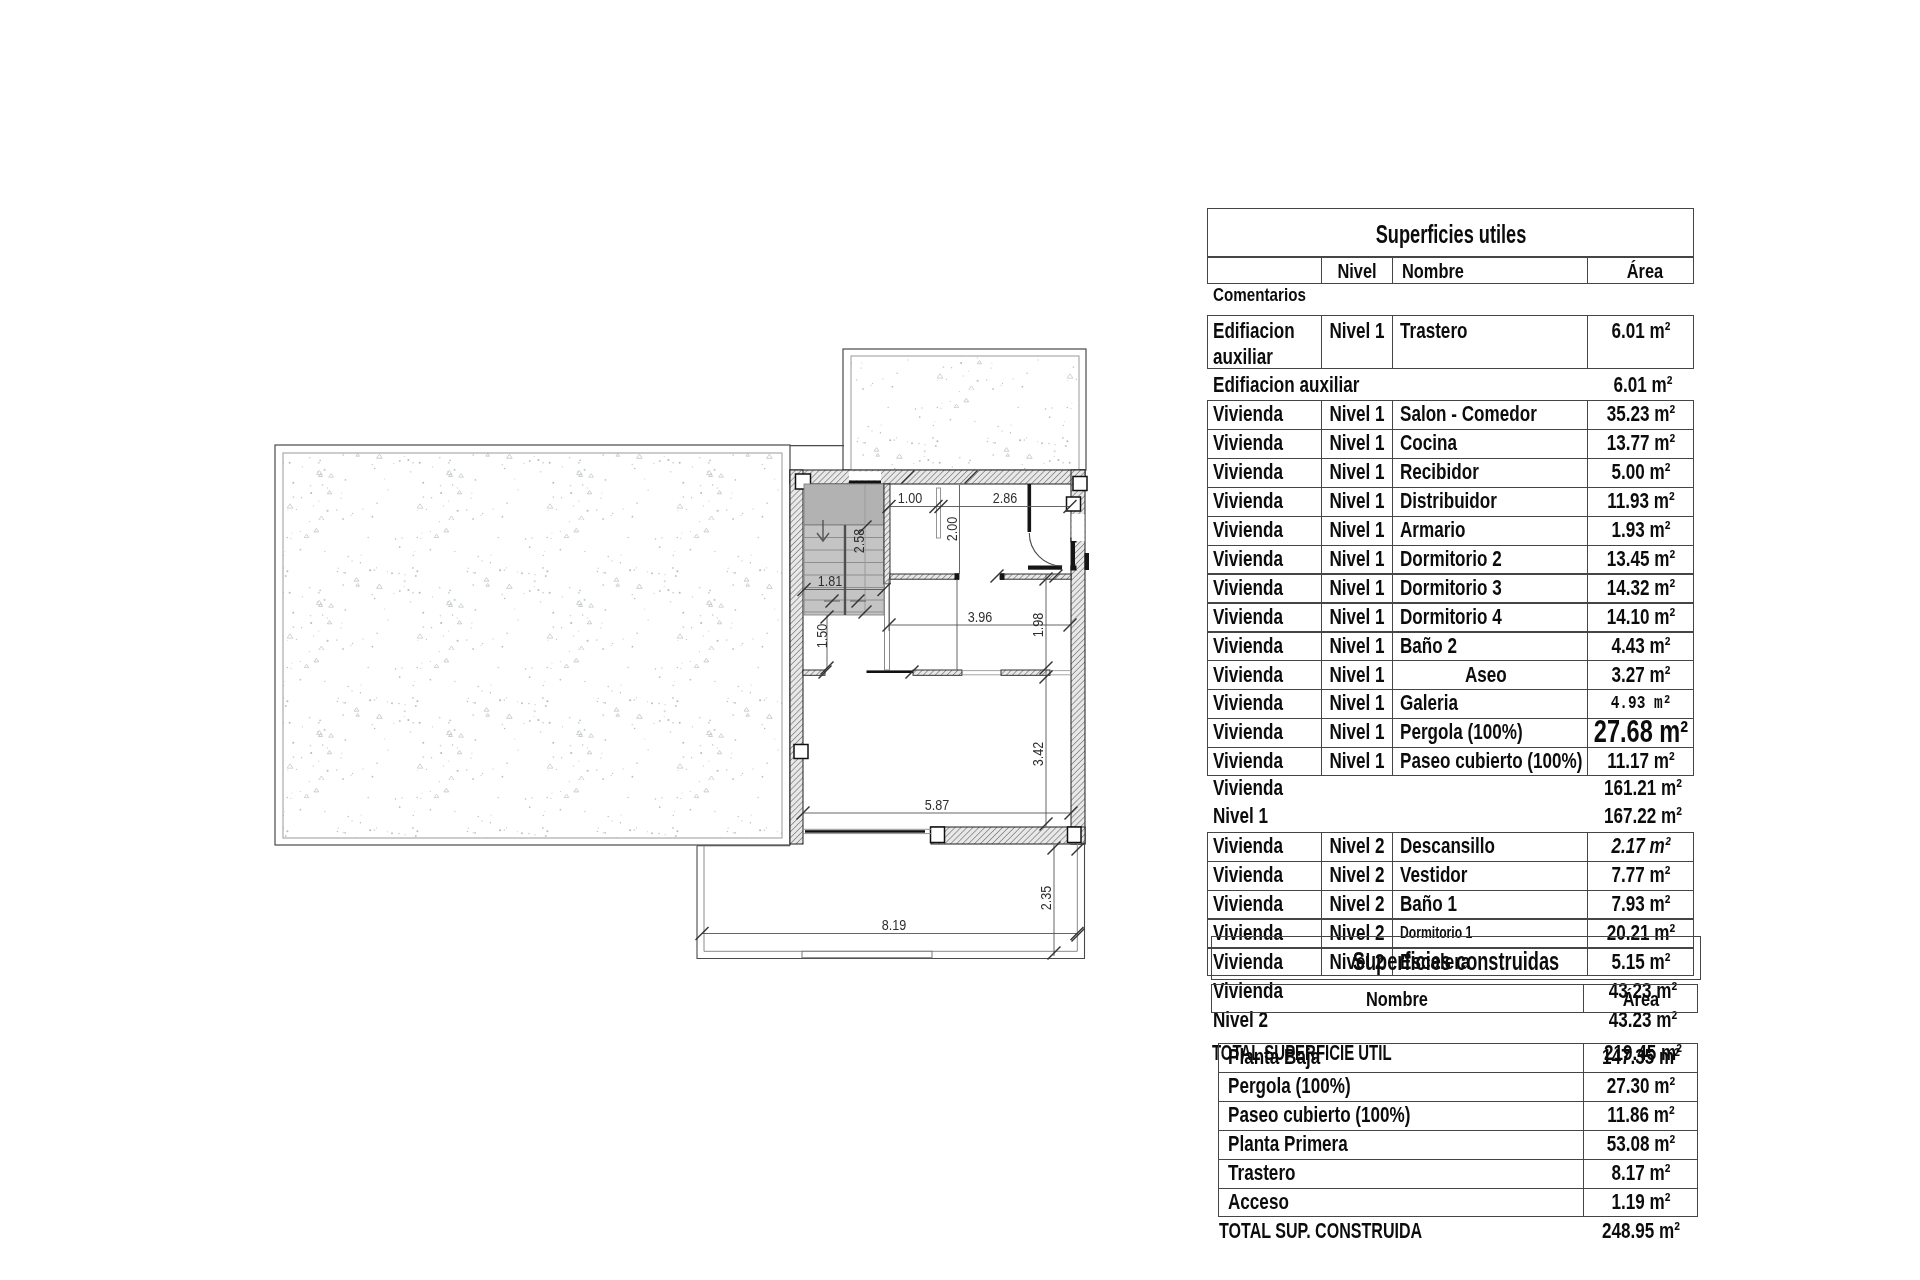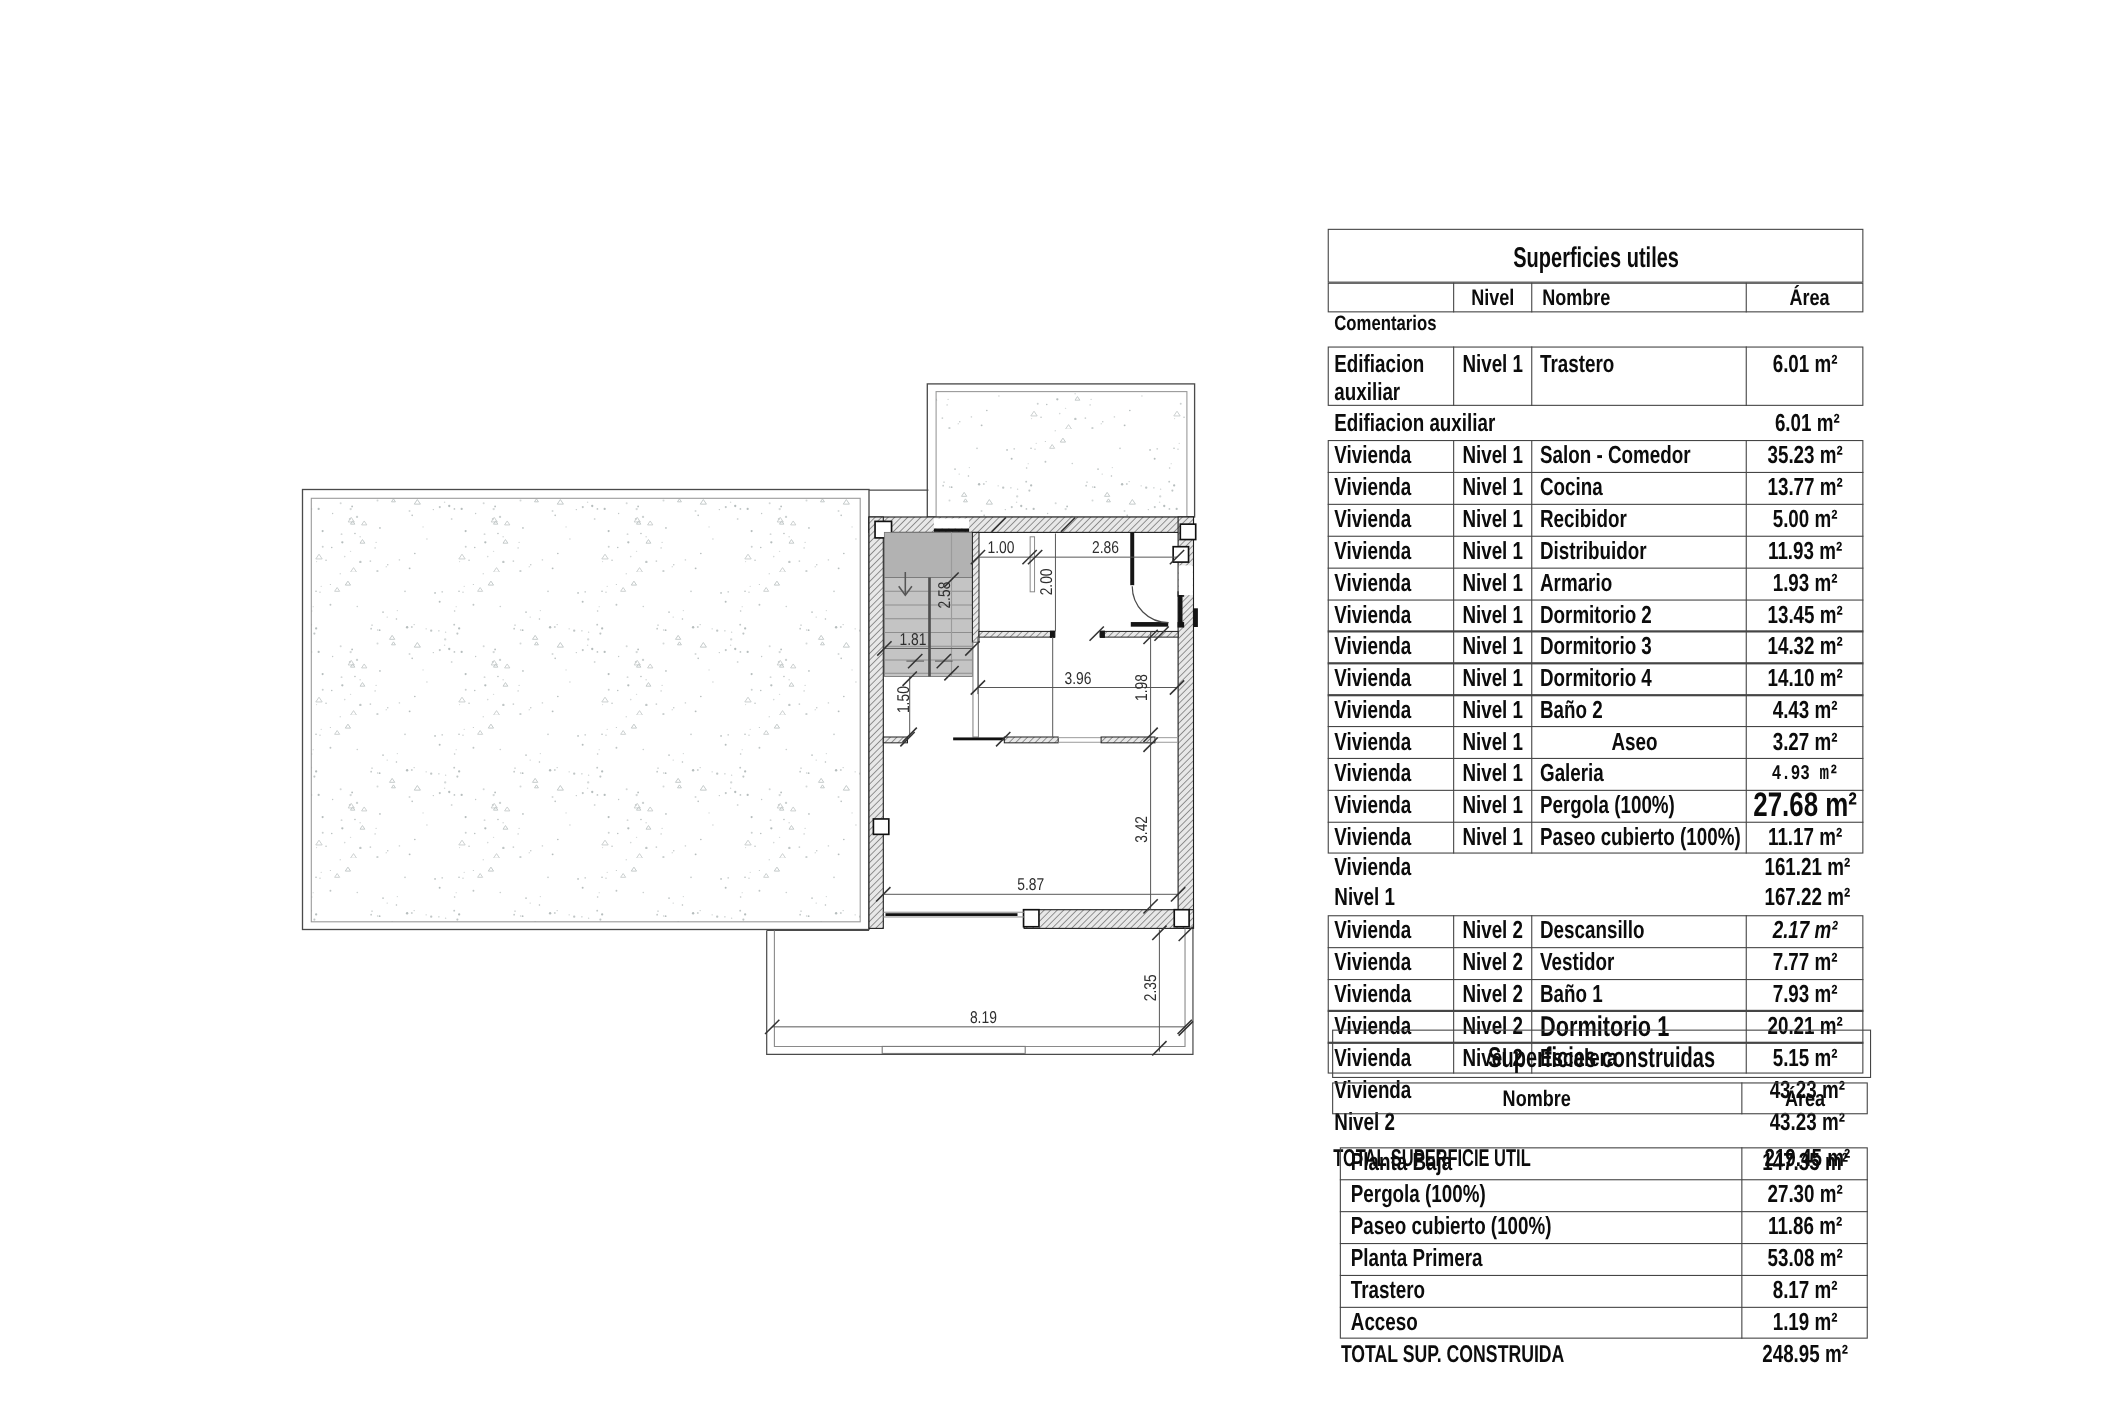--- a/index.html
+++ b/index.html
@@ -419,21 +419,21 @@
 <div class="t " style="left:1400px;top:860.1999999999999px;line-height:30px;font-size:22.5px;"><span style="transform:scaleX(0.76)">Vestidor</span></div>
 <div class="tc" style="left:1640.5px;top:860.1999999999999px;line-height:30px;font-size:22.5px;"><span style="transform:scaleX(0.76)">7.77 m²</span></div>
 
 <div class="t " style="left:1213px;top:889.0px;line-height:30px;font-size:22.5px;"><span style="transform:scaleX(0.76)">Vivienda</span></div>
 <div class="tc" style="left:1356.5px;top:889.0px;line-height:30px;font-size:22.5px;"><span style="transform:scaleX(0.76)">Nivel 2</span></div>
 <div class="t " style="left:1400px;top:889.0px;line-height:30px;font-size:22.5px;"><span style="transform:scaleX(0.76)">Baño 1</span></div>
 <div class="tc" style="left:1640.5px;top:889.0px;line-height:30px;font-size:22.5px;"><span style="transform:scaleX(0.76)">7.93 m²</span></div>
 
 <div class="t " style="left:1213px;top:917.8px;line-height:30px;font-size:22.5px;"><span style="transform:scaleX(0.76)">Vivienda</span></div>
 <div class="tc" style="left:1356.5px;top:917.8px;line-height:30px;font-size:22.5px;"><span style="transform:scaleX(0.76)">Nivel 2</span></div>
-<div class="t " style="left:1400px;top:917.8px;line-height:30px;font-size:26px;"><span style="transform:scaleX(0.76)">Dormitorio 1</span></div>
+<div class="t " style="left:1400px;top:917.8px;line-height:30px;font-size:16px;"><span style="transform:scaleX(0.76)">Dormitorio 1</span></div>
 <div class="tc" style="left:1640.5px;top:917.8px;line-height:30px;font-size:22.5px;"><span style="transform:scaleX(0.76)">20.21 m²</span></div>
 
 <div class="t " style="left:1213px;top:946.6px;line-height:30px;font-size:22.5px;"><span style="transform:scaleX(0.76)">Vivienda</span></div>
 <div class="tc" style="left:1356.5px;top:946.6px;line-height:30px;font-size:22.5px;"><span style="transform:scaleX(0.76)">Nivel 2</span></div>
 <div class="t " style="left:1400px;top:946.6px;line-height:30px;font-size:22.5px;"><span style="transform:scaleX(0.76)">Escalera</span></div>
 <div class="tc" style="left:1640.5px;top:946.6px;line-height:30px;font-size:22.5px;"><span style="transform:scaleX(0.76)">5.15 m²</span></div>
 
 <div class="t " style="left:1213px;top:976px;line-height:30px;font-size:22.5px;"><span style="transform:scaleX(0.76)">Vivienda</span></div>
 <div class="tc" style="left:1642.5px;top:976px;line-height:30px;font-size:22.5px;"><span style="transform:scaleX(0.76)">43.23 m²</span></div>
 

